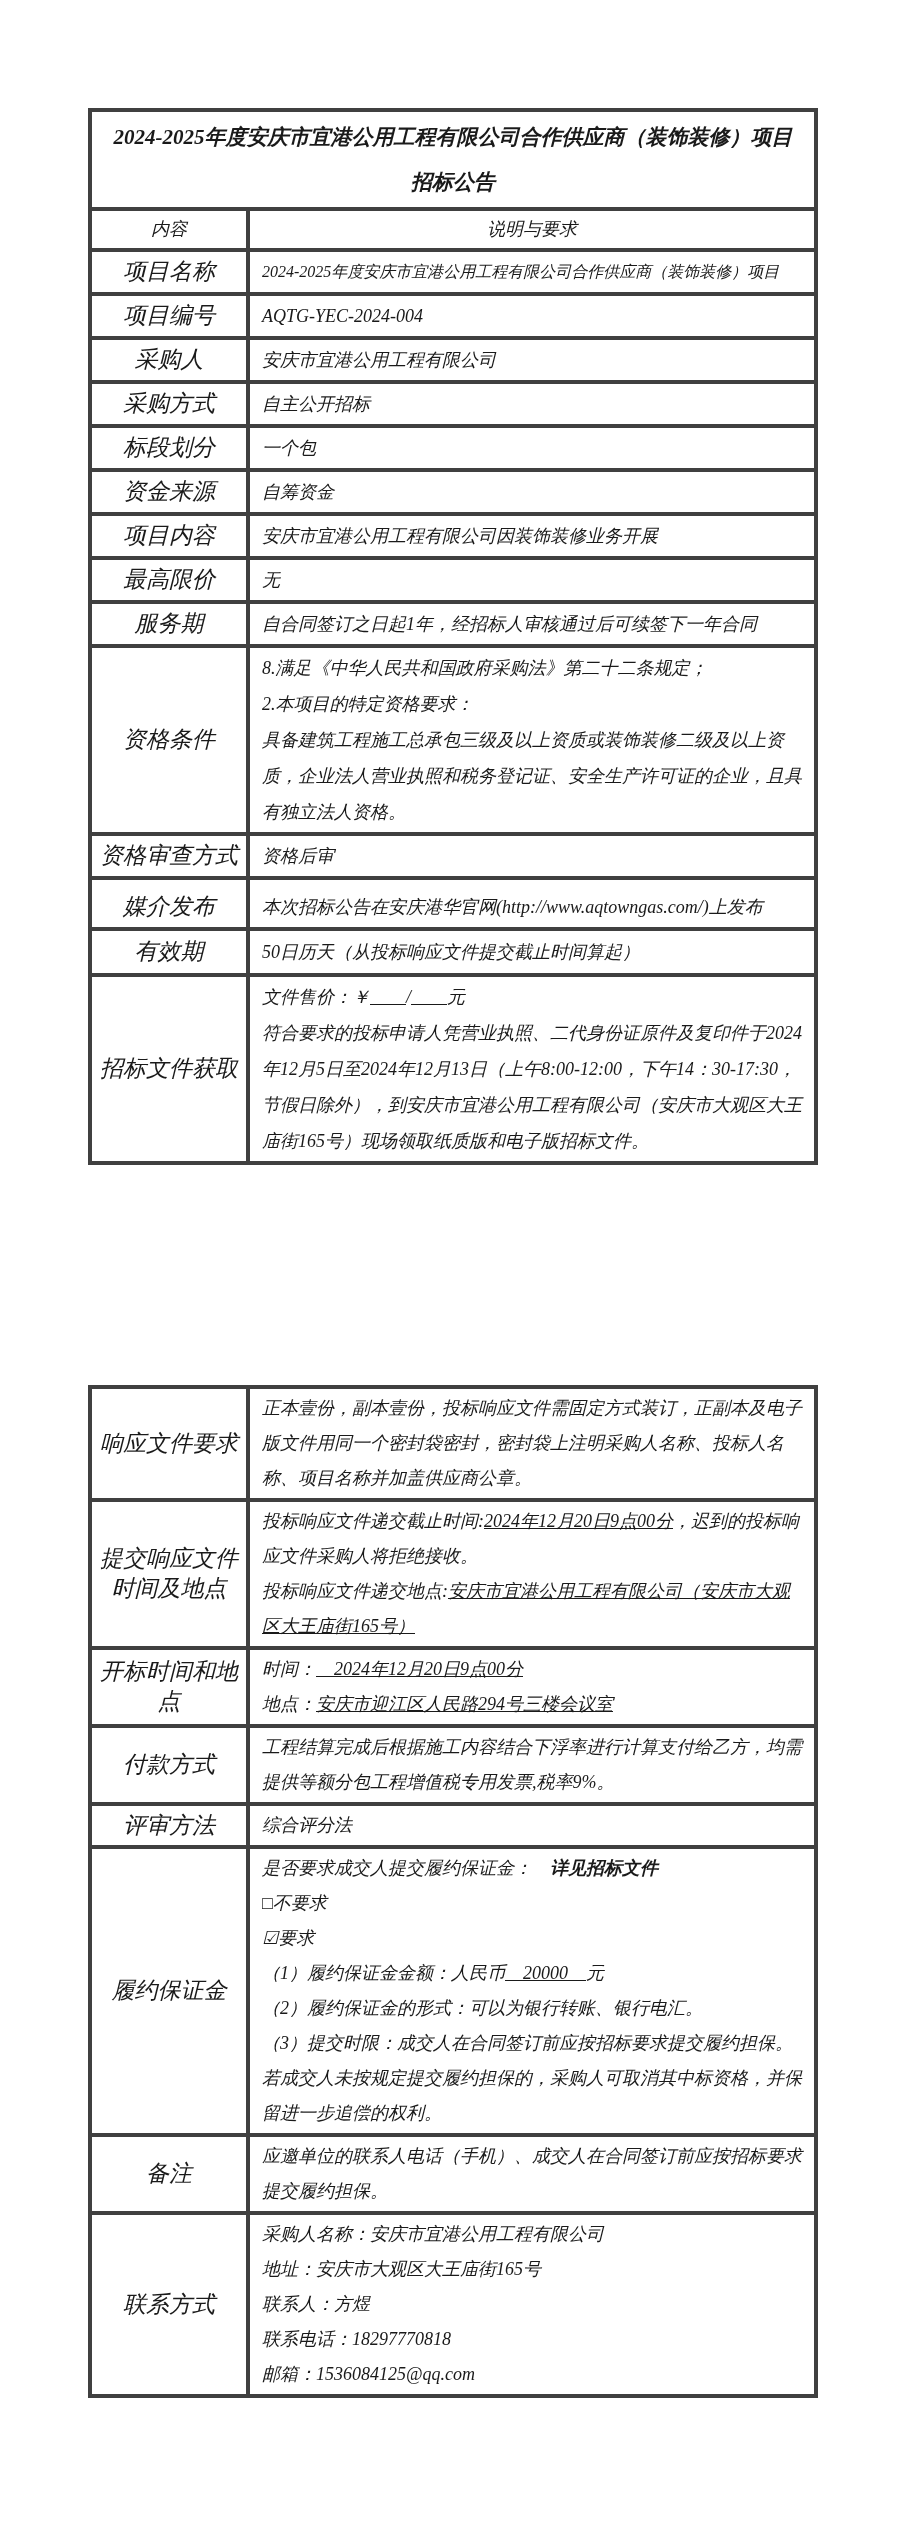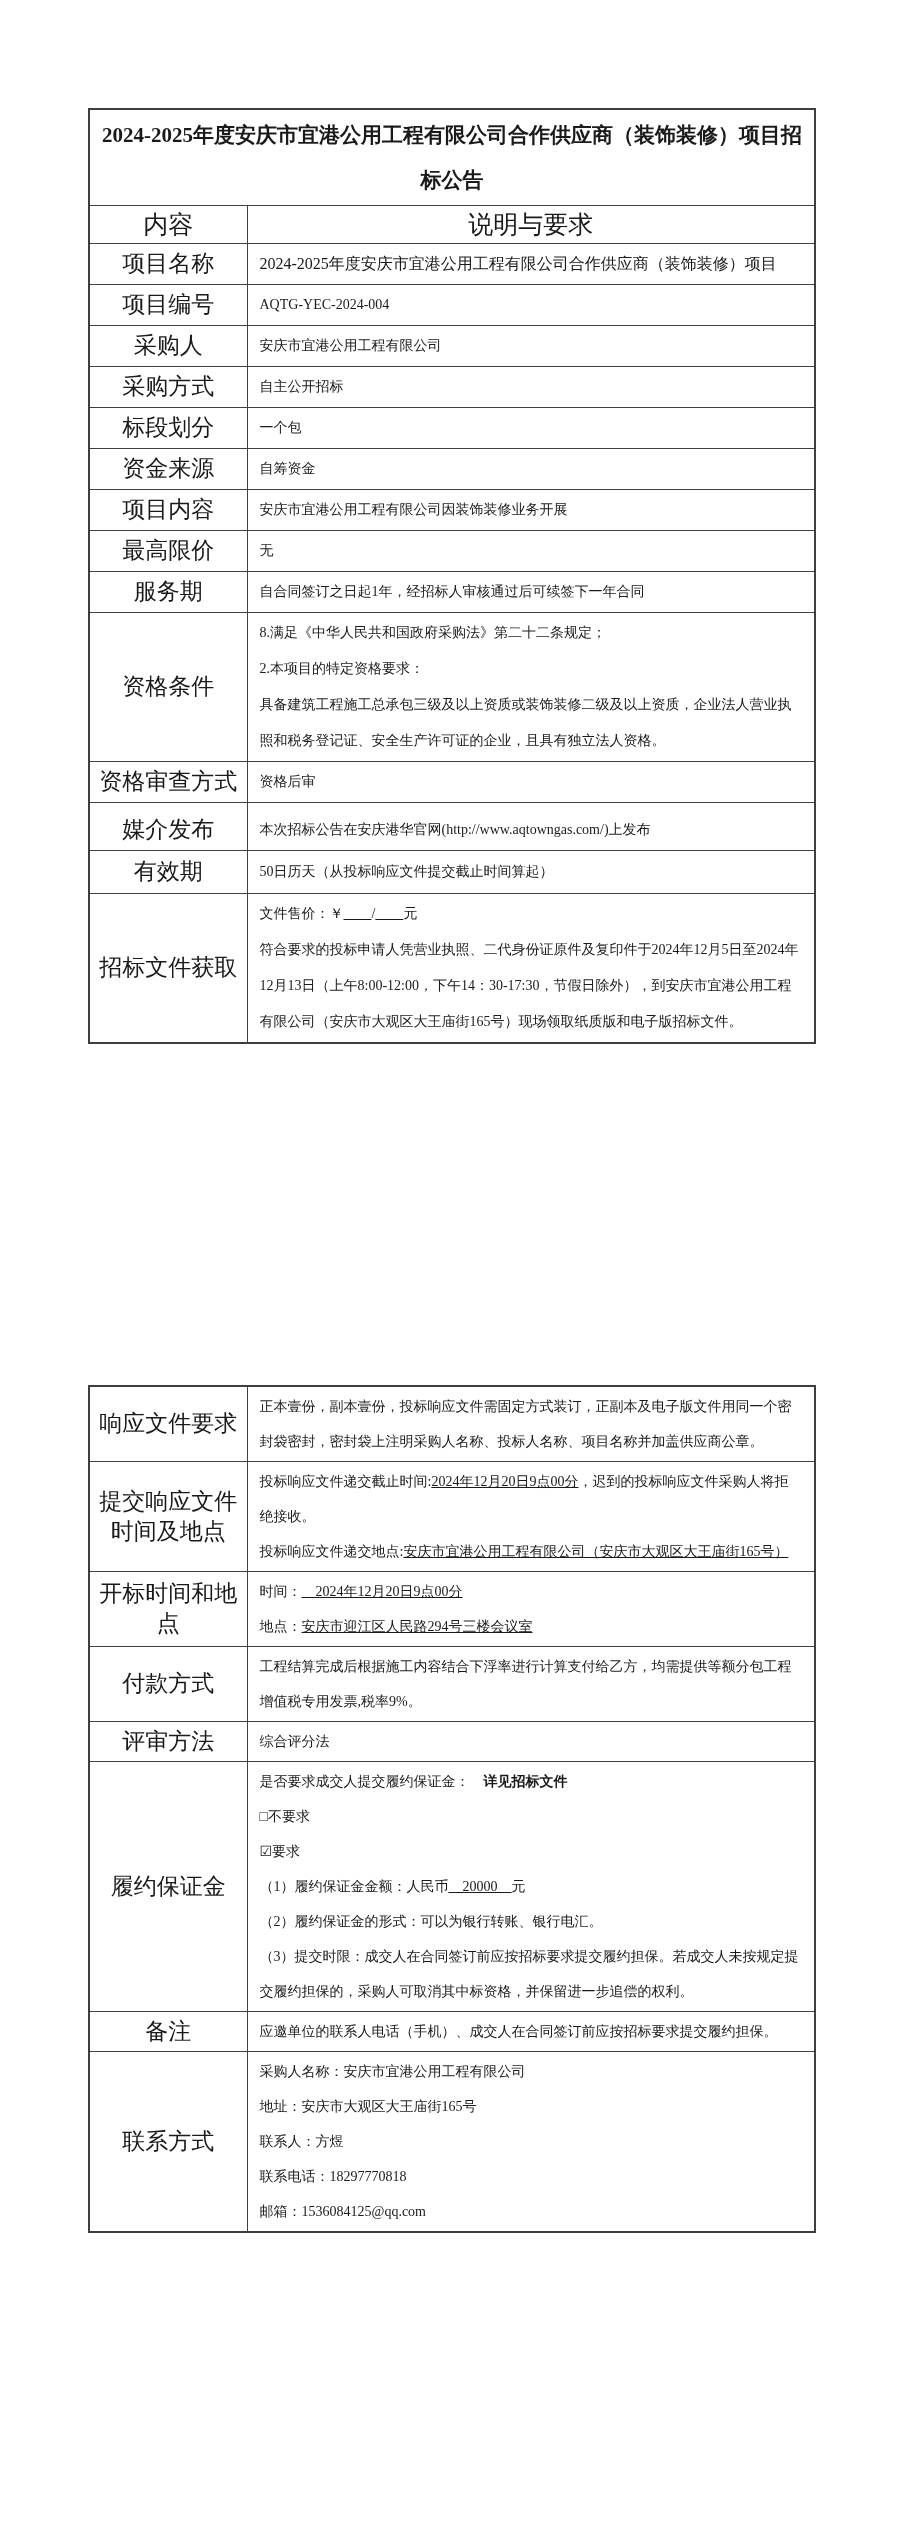--- a/index.html
+++ b/index.html
@@ -11,34 +11,34 @@
   .page{position:relative;width:900px;height:2547px;overflow:hidden;}
   table.t{
     position:absolute;left:88px;width:726px;
     border-collapse:collapse;table-layout:fixed;
     border:2px solid #3f3f3f;
   }
   .t1{top:108px;}
   .t2{top:1385px;}
   col.c1{width:158px;}
   col.c2{width:568px;}
-  td{border:1px solid #404040;vertical-align:middle;}
+  td{border:4px solid #404040;vertical-align:middle;font-style:italic;}
   .lbl{
     text-align:center;font-size:23px;line-height:30px;
     padding:2px 8px;
   }
-  .val{font-size:14px;padding:2px 12px;text-align:left;}
+  .val{font-size:18px;padding:2px 12px;text-align:left;}
   .t1 .val{line-height:36px;}
   .t2 .val{line-height:35px;}
   p.para{margin:0;}
   .title{
     text-align:center;font-weight:bold;font-size:21px;
     line-height:45px;height:95px;padding:0 12px;
   }
-  .head{text-align:center;font-size:25px;height:37px;line-height:37px;padding:0 4px;}
+  .head{text-align:center;font-size:18px;height:37px;line-height:37px;padding:0 4px;}
   
   .t1 tr:nth-child(3) .val{font-size:16px;}
   
   .t1 tr:nth-child(14) td{padding-top:9px;}
   
   .t1 tr:nth-child(15) td{padding-top:3px;padding-bottom:3px;}
   .seg-u{text-decoration:underline;}
   .seg-b{font-weight:bold;}
 </style>
 </head>

